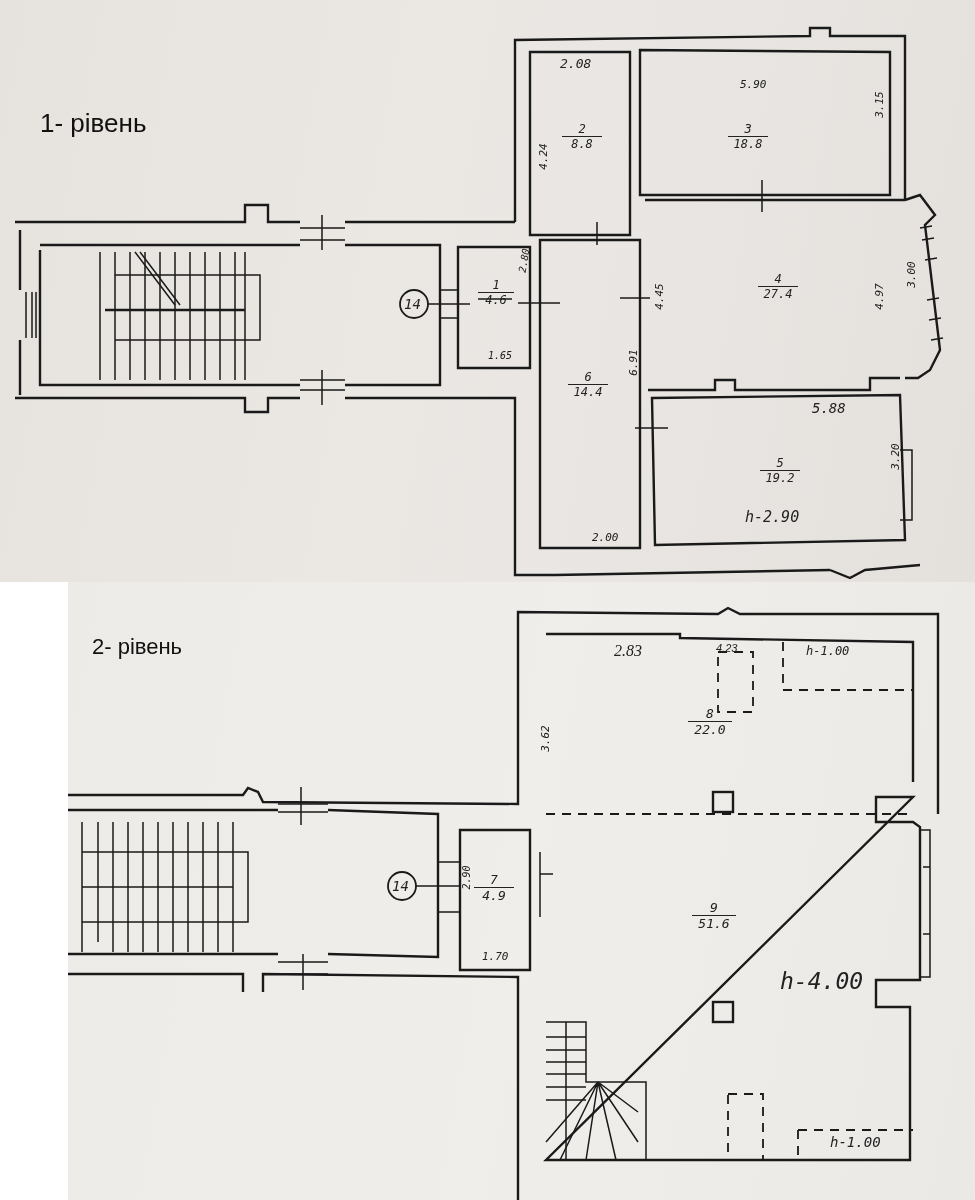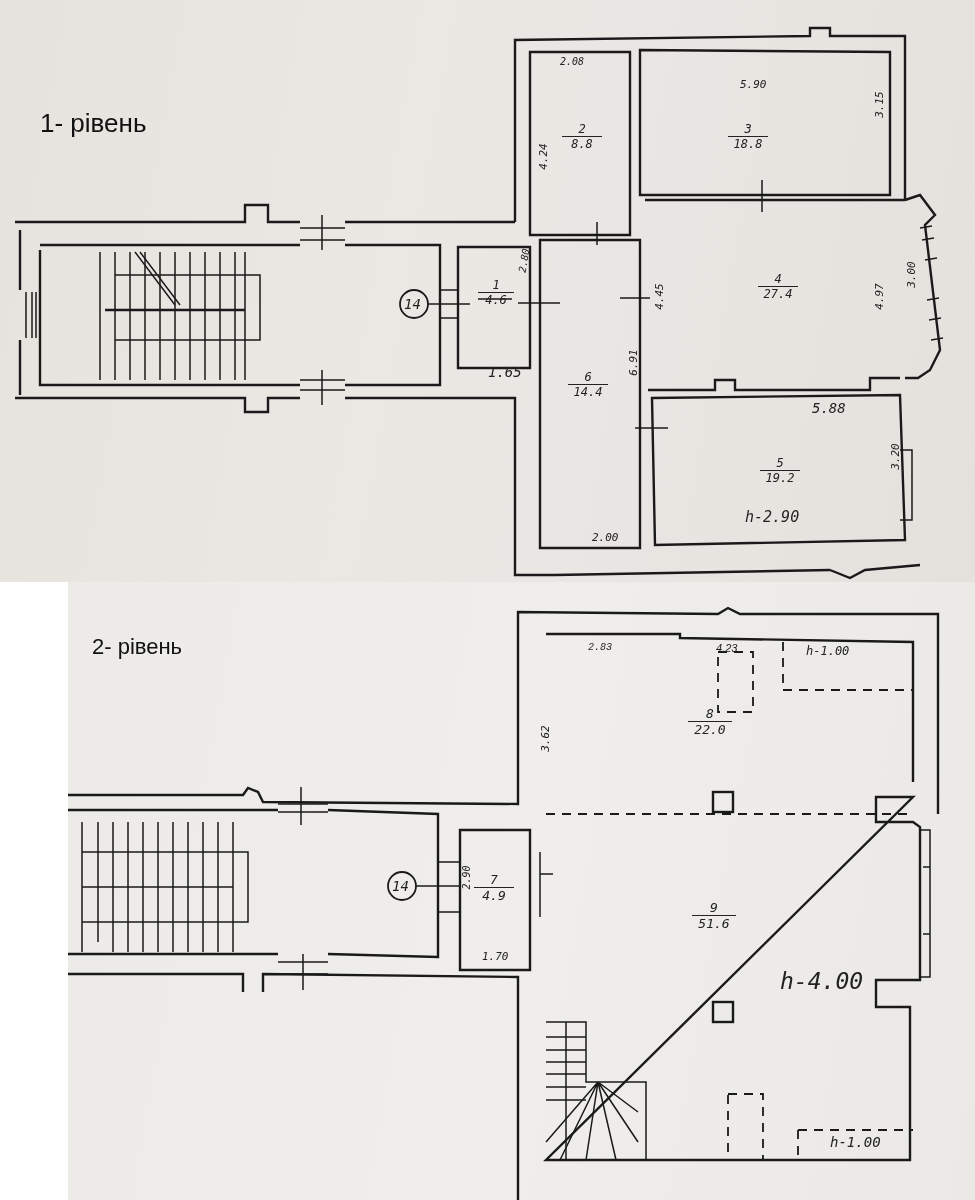--- a/index.html
+++ b/index.html
@@ -70,27 +70,27 @@
     <path class="wall" d="M555 575 L830 570 M830 570 L850 578 L865 570 L920 565"></path>
   </svg>
 
   <div class="level-title" id="title1">1- рівень</div>
 
   <div style="position:absolute;left:478px;top:278px;text-align:center;width:36px;font-family:'DejaVu Sans Mono',monospace;font-size:12px;font-style:italic;color:#222;">
     <div style="border-bottom:1.5px solid #222;">1</div>
     <div>4.6</div>
   </div>
   <div style="position:absolute;left:512px;top:255px;transform:rotate(-80deg);font-family:'DejaVu Sans Mono',monospace;font-size:10px;font-style:italic;color:#222;">2.80</div>
-  <div style="position:absolute;left:488px;top:364px;font-family:'DejaVu Sans Mono',monospace;font-size:14px;font-style:italic;color:#222;">1.65</div>
+  <div style="position:absolute;left:488px;top:350px;font-family:'DejaVu Sans Mono',monospace;font-size:10px;font-style:italic;color:#222;">1.65</div>
 
   <div style="position:absolute;left:562px;top:122px;text-align:center;width:40px;font-family:'DejaVu Sans Mono',monospace;font-size:12px;font-style:italic;color:#222;">
     <div style="border-bottom:1.5px solid #222;">2</div>
     <div>8.8</div>
   </div>
-  <div style="position:absolute;left:560px;top:56px;font-family:'DejaVu Sans Mono',monospace;font-size:10px;font-style:italic;color:#222;">2.08</div>
+  <div style="position:absolute;left:560px;top:56px;font-family:'DejaVu Sans Mono',monospace;font-size:13px;font-style:italic;color:#222;">2.08</div>
   <div style="position:absolute;left:530px;top:150px;transform:rotate(-90deg);font-family:'DejaVu Sans Mono',monospace;font-size:11px;font-style:italic;color:#222;">4.24</div>
 
   <div style="position:absolute;left:728px;top:122px;text-align:center;width:40px;font-family:'DejaVu Sans Mono',monospace;font-size:12px;font-style:italic;color:#222;">
     <div style="border-bottom:1.5px solid #222;">3</div>
     <div>18.8</div>
   </div>
   <div style="position:absolute;left:740px;top:58px;font-family:'DejaVu Sans Mono',monospace;font-size:11px;font-style:italic;color:#222;margin-top:20px;">5.90</div>
   <div style="position:absolute;left:866px;top:98px;transform:rotate(-90deg);font-family:'DejaVu Sans Mono',monospace;font-size:11px;font-style:italic;color:#222;">3.15</div>
 
   <div style="position:absolute;left:758px;top:272px;text-align:center;width:40px;font-family:'DejaVu Sans Mono',monospace;font-size:12px;font-style:italic;color:#222;">
@@ -164,21 +164,21 @@
     <div style="border-bottom:1.5px solid #222;">7</div>
     <div>4.9</div>
   </div>
   <div style="position:absolute;left:386px;top:290px;transform:rotate(-90deg);font-family:'DejaVu Sans Mono',monospace;font-size:10px;font-style:italic;color:#222;">2.90</div>
   <div style="position:absolute;left:414px;top:368px;font-family:'DejaVu Sans Mono',monospace;font-size:11px;font-style:italic;color:#222;">1.70</div>
 
   <div style="position:absolute;left:620px;top:124px;text-align:center;width:44px;font-family:'DejaVu Sans Mono',monospace;font-size:13px;font-style:italic;color:#222;">
     <div style="border-bottom:1.5px solid #222;">8</div>
     <div>22.0</div>
   </div>
-  <div style="position:absolute;left:520px;top:60px;font-family:Liberation Mono, monospace;font-size:10px;font-style:italic;color:#222;">2.83</div>
+  <div style="position:absolute;left:546px;top:60px;font-family:Liberation Serif, serif;font-size:16px;font-style:italic;color:#222;">2.83</div>
   <div style="position:absolute;left:648px;top:60px;font-family:Liberation Sans, sans-serif;font-size:11px;font-style:italic;color:#222;">4.23</div>
   <div style="position:absolute;left:464px;top:150px;transform:rotate(-90deg);font-family:'DejaVu Sans Mono',monospace;font-size:11px;font-style:italic;color:#222;">3.62</div>
   <div style="position:absolute;left:738px;top:62px;font-family:'DejaVu Sans Mono',monospace;font-size:12px;font-style:italic;color:#222;">h-1.00</div>
 
   <div style="position:absolute;left:624px;top:318px;text-align:center;width:44px;font-family:'DejaVu Sans Mono',monospace;font-size:13px;font-style:italic;color:#222;">
     <div style="border-bottom:1.5px solid #222;">9</div>
     <div>51.6</div>
   </div>
   <div style="position:absolute;left:712px;top:386px;font-family:'DejaVu Sans Mono',monospace;font-size:23px;font-style:italic;color:#222;">h-4.00</div>
   <div style="position:absolute;left:762px;top:552px;font-family:'DejaVu Sans Mono',monospace;font-size:14px;font-style:italic;color:#222;">h-1.00</div>

